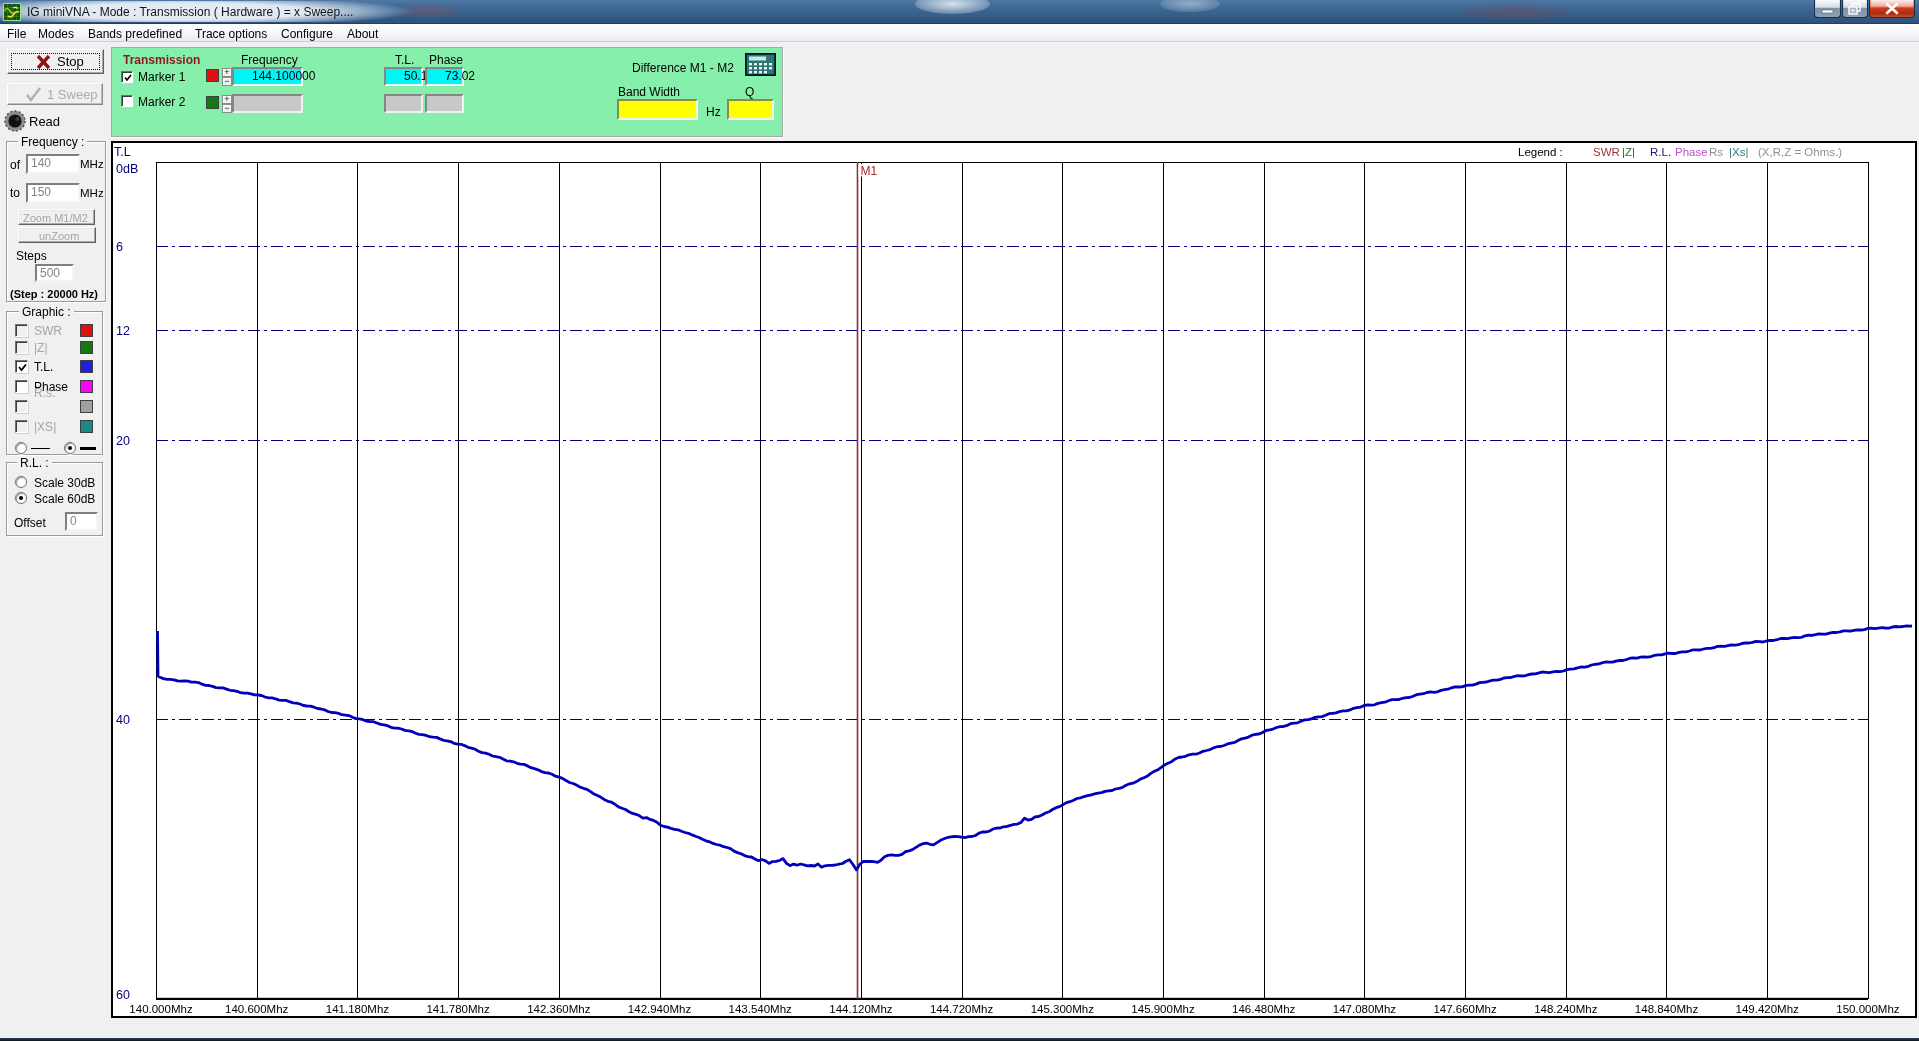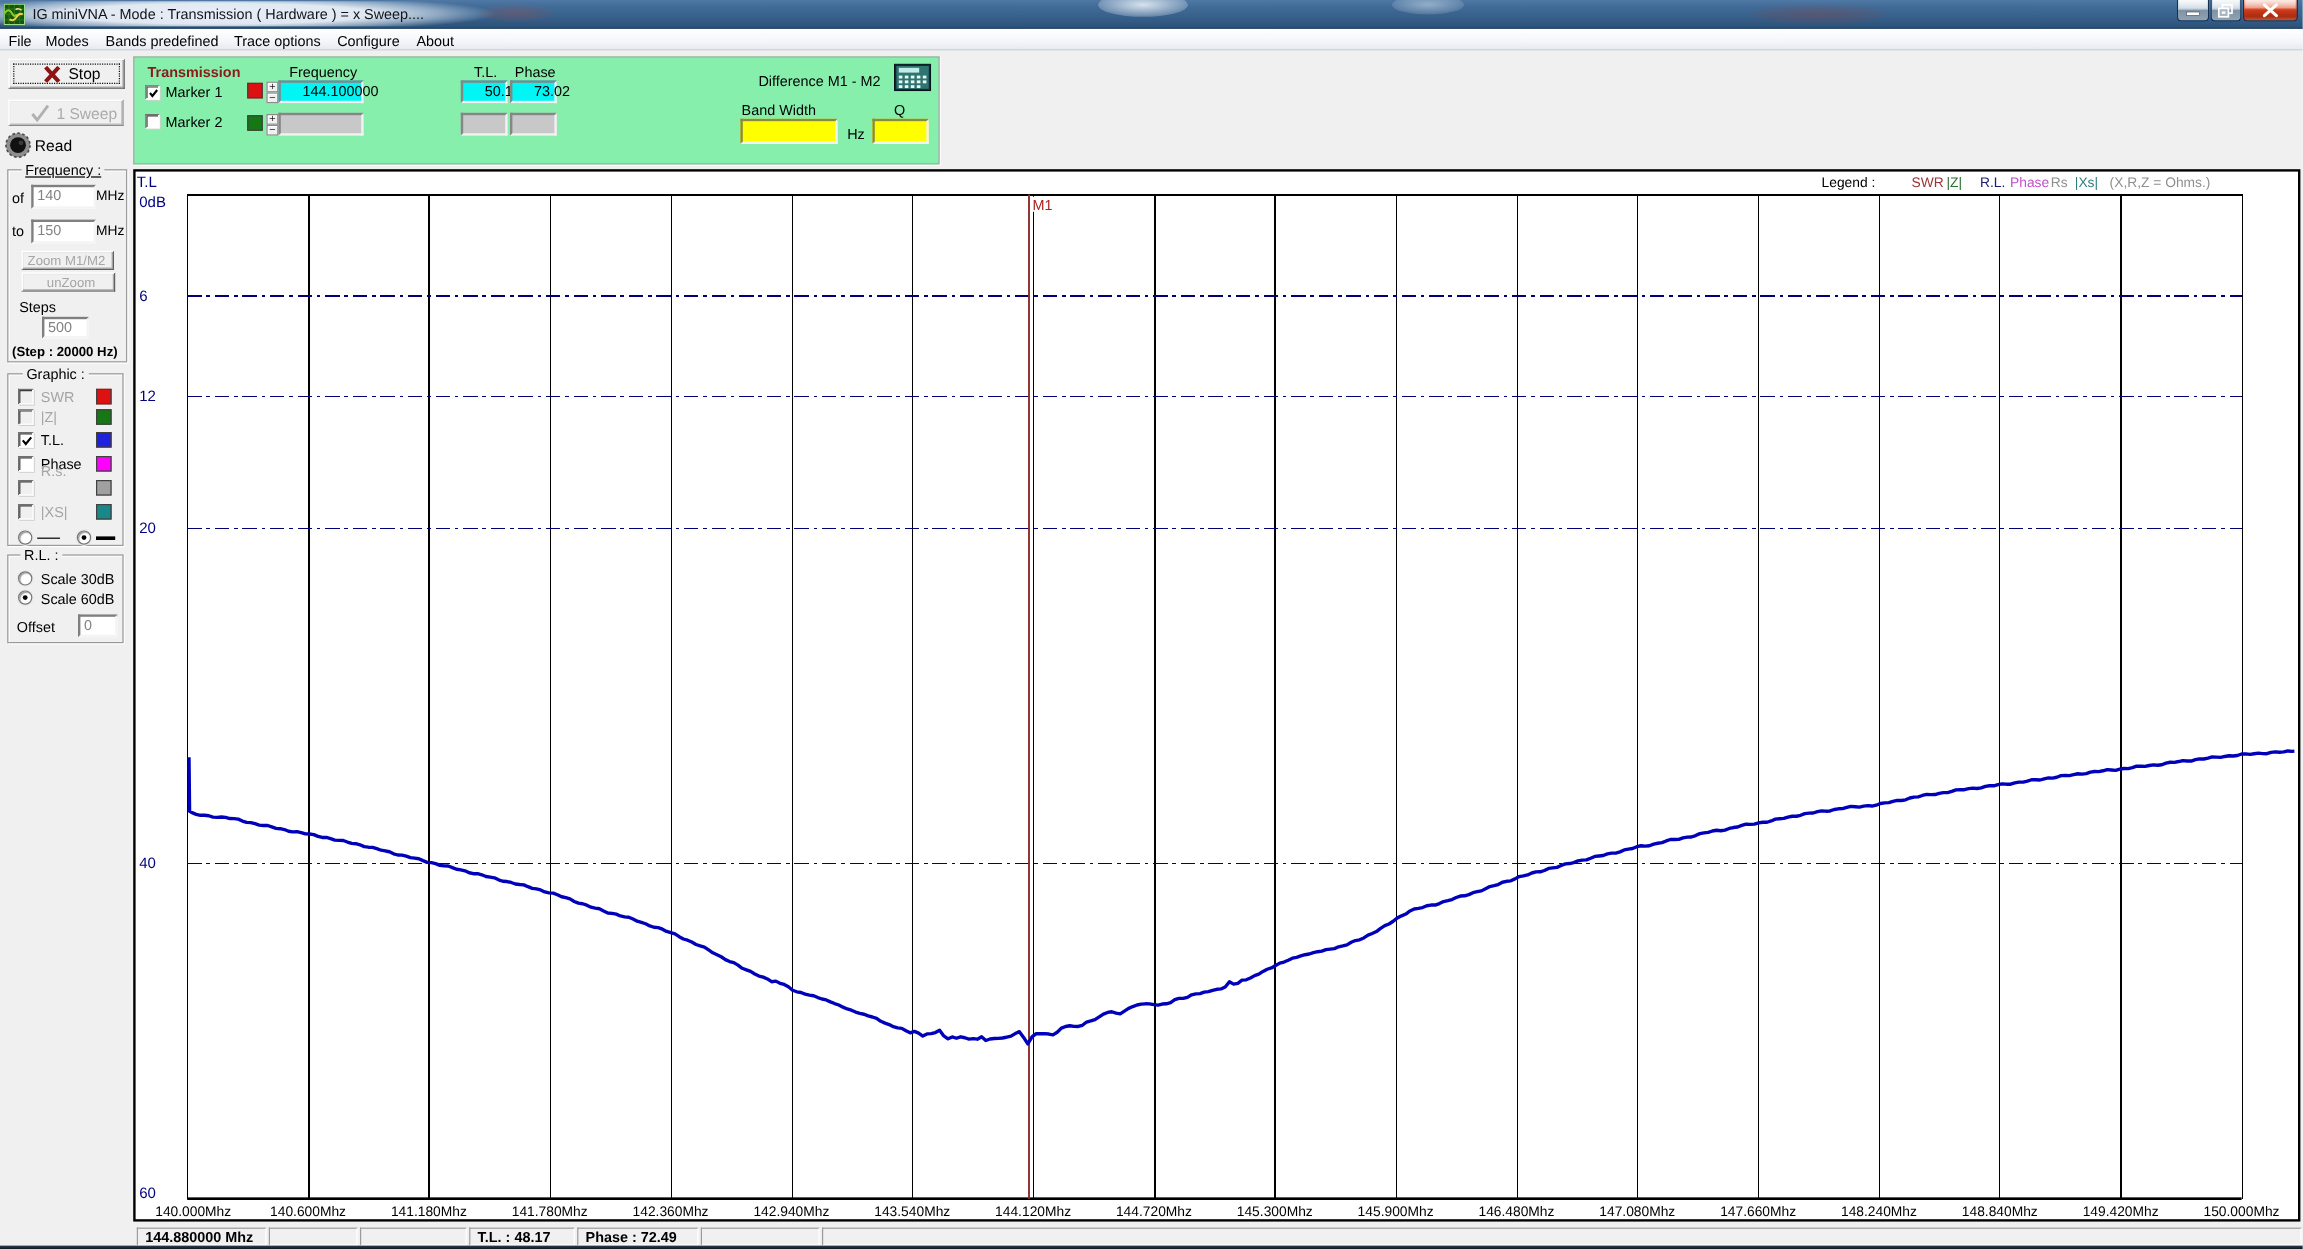--- a/index.html
+++ b/index.html
@@ -156,21 +156,21 @@
 
   <svg style="position:absolute; left:4px; top:110px;" width="22" height="22" viewBox="0 0 22 22">
     <circle cx="11" cy="11" r="10" fill="#8e8e8e"></circle>
     <circle cx="11" cy="11" r="10" fill="none" stroke="#4e4e4e" stroke-width="1.4" stroke-dasharray="2.2 2"></circle>
     <circle cx="11" cy="11" r="6.6" fill="#111"></circle>
     <circle cx="13.5" cy="9" r="2" fill="#3a3a3a"></circle>
   </svg>
   <span class="lab" style="left:29px; top:114px; font-size:13px;">Read</span>
 
   <div class="groupbox" style="left:6px; top:141px; width:100px; height:161px;">
-    <span class="gblabel" style="left:11px;text-decoration:underline;">Frequency :</span>
+    <span class="gblabel" style="left:11px;">Frequency :</span>
     <span class="lab" style="left:3px; top:16px;">of</span>
     <div class="tinput" style="left:19px; top:12px; width:54px; height:20px;">140</div>
     <span class="lab" style="left:73px; top:16px; font-size:11.5px;">MHz</span>
     <span class="lab" style="left:3px; top:44px;">to</span>
     <div class="tinput" style="left:19px; top:41px; width:54px; height:20px;">150</div>
     <span class="lab" style="left:73px; top:45px; font-size:11.5px;">MHz</span>
     <div class="btn" style="left:11px; top:67px; width:77px; height:16px;">
       <span style="position:absolute; left:4px; top:2px; font-size:11px; color:#a5a5a5; white-space:nowrap;">Zoom M1/M2</span>
     </div>
     <div class="btn" style="left:11px; top:85px; width:78px; height:16px;">
@@ -350,24 +350,15 @@
           <text x="1767.2" y="1013" text-anchor="middle" fill="#000">149.420Mhz</text>
           <text x="1867.9" y="1013" text-anchor="middle" fill="#000">150.000Mhz</text>
         </g>
 <line x1="857.5" y1="162" x2="857.5" y2="999" stroke="#8b2e2e" stroke-width="1.6"></line>
 <path d="M157.5 631.0 L158.0 676.0 L160.0 677.2 L163.5 678.6 L167.0 679.4 L170.5 679.4 L174.0 679.8 L177.5 680.9 L181.0 681.2 L184.5 680.8 L188.0 681.2 L191.5 682.1 L195.0 682.2 L198.5 682.6 L202.0 684.2 L205.5 685.3 L209.0 685.5 L212.5 686.4 L216.0 687.6 L219.5 687.9 L223.0 687.9 L226.5 689.1 L230.0 690.3 L233.5 690.6 L237.0 691.3 L240.5 692.7 L244.0 693.2 L247.5 693.1 L251.0 693.8 L254.5 694.9 L258.0 695.0 L261.5 695.5 L265.0 697.0 L268.5 697.9 L272.0 697.9 L275.5 698.8 L279.0 700.1 L282.5 700.3 L286.0 700.4 L289.5 701.7 L293.0 702.8 L296.5 703.1 L300.0 704.0 L303.5 705.5 L307.0 706.0 L310.5 706.1 L314.0 707.2 L317.5 708.5 L321.0 709.0 L324.5 709.8 L328.0 711.5 L331.5 712.5 L335.0 712.6 L338.5 713.4 L342.0 714.7 L345.5 715.1 L349.0 715.6 L352.5 717.2 L356.0 718.6 L359.5 718.9 L363.0 719.7 L366.5 721.1 L370.0 721.6 L373.5 721.7 L377.0 723.0 L380.5 724.4 L384.0 724.9 L387.5 725.7 L391.0 727.3 L394.5 728.1 L398.0 728.1 L401.5 729.0 L405.0 730.4 L408.5 730.9 L412.0 731.5 L415.5 733.2 L419.0 734.4 L422.5 734.6 L426.0 735.4 L429.5 736.7 L433.0 737.1 L436.5 737.4 L440.0 738.9 L443.5 740.3 L447.0 740.8 L450.5 741.6 L454.0 743.3 L457.5 744.1 L461.0 744.3 L464.5 745.6 L468.0 747.3 L471.5 748.1 L475.0 749.1 L478.5 751.2 L482.0 752.6 L485.5 753.1 L489.0 754.3 L492.5 756.0 L496.0 756.7 L499.5 757.3 L503.0 759.1 L506.5 760.8 L510.0 761.1 L513.5 761.8 L517.0 763.3 L520.5 764.1 L524.0 764.4 L527.5 765.9 L531.0 767.7 L534.5 768.7 L538.0 769.8 L541.5 771.6 L545.0 772.7 L548.5 773.0 L552.0 774.3 L555.5 776.2 L559.0 777.2 L562.5 778.3 L566.0 780.6 L569.5 782.5 L573.0 783.5 L576.5 785.0 L580.0 787.1 L583.5 788.3 L587.0 789.3 L590.5 791.6 L594.0 794.0 L597.5 795.6 L601.0 797.3 L604.5 799.7 L608.0 801.3 L611.5 802.2 L615.0 804.3 L618.5 806.9 L622.0 808.2 L625.5 809.5 L629.0 811.7 L632.5 813.4 L636.0 814.3 L639.5 815.8 L643.0 818.1 L646.5 817.6 L650.0 819.4 L653.5 820.4 L657.0 822.3 L660.5 825.2 L664.0 826.5 L667.5 827.1 L671.0 828.4 L674.5 829.3 L678.0 829.8 L681.5 831.3 L685.0 832.5 L688.5 833.3 L692.0 834.9 L695.5 836.3 L699.0 837.5 L702.5 839.3 L706.0 840.8 L709.5 841.8 L713.0 843.4 L716.5 844.5 L720.0 845.2 L723.5 846.6 L727.0 847.5 L730.5 848.6 L734.0 851.1 L737.5 852.6 L741.0 853.8 L744.5 855.6 L748.0 856.6 L751.5 857.0 L755.0 859.0 L758.5 860.7 L762.0 859.5 L765.5 860.9 L769.0 863.4 L772.5 861.6 L776.0 861.4 L779.5 860.5 L783.0 858.6 L786.5 863.3 L790.0 865.7 L793.5 864.1 L797.0 865.2 L800.5 864.0 L804.0 864.8 L807.5 865.9 L811.0 865.5 L814.5 866.0 L818.0 864.0 L821.5 867.1 L825.0 865.8 L828.5 865.4 L832.0 865.3 L835.5 865.0 L839.0 864.2 L842.5 863.5 L846.0 861.3 L849.5 859.7 L853.0 864.5 L856.5 869.9 L860.0 864.0 L863.5 861.3 L867.0 861.5 L870.5 861.4 L874.0 861.7 L877.5 862.4 L881.0 860.2 L884.5 856.8 L888.0 855.4 L891.5 854.8 L895.0 855.3 L898.5 855.4 L902.0 854.4 L905.5 851.7 L909.0 850.8 L912.5 849.7 L916.0 847.4 L919.5 845.1 L923.0 843.7 L926.5 843.1 L930.0 844.3 L933.5 844.9 L937.0 842.6 L940.5 840.3 L944.0 838.8 L947.5 837.5 L951.0 836.8 L954.5 836.5 L958.0 836.6 L961.5 837.2 L965.0 837.6 L968.5 836.7 L972.0 836.5 L975.5 835.5 L979.0 833.1 L982.5 832.0 L986.0 832.0 L989.5 831.1 L993.0 829.0 L996.5 828.2 L1000.0 828.0 L1003.5 826.8 L1007.0 826.3 L1010.5 825.3 L1014.0 824.4 L1017.5 824.1 L1021.0 822.5 L1024.5 818.2 L1028.0 820.1 L1031.5 819.4 L1035.0 816.8 L1038.5 816.5 L1042.0 815.0 L1045.5 813.0 L1049.0 811.8 L1052.5 809.5 L1056.0 807.7 L1059.5 806.6 L1063.0 804.6 L1066.5 802.6 L1070.0 801.7 L1073.5 800.2 L1077.0 798.5 L1080.5 797.8 L1084.0 796.6 L1087.5 795.6 L1091.0 795.0 L1094.5 793.9 L1098.0 793.1 L1101.5 792.6 L1105.0 791.4 L1108.5 790.9 L1112.0 790.5 L1115.5 789.0 L1119.0 788.3 L1122.5 787.4 L1126.0 785.2 L1129.5 783.8 L1133.0 783.2 L1136.5 781.6 L1140.0 779.3 L1143.5 777.9 L1147.0 776.3 L1150.5 773.6 L1154.0 771.4 L1157.5 770.0 L1161.0 767.7 L1164.5 764.9 L1168.0 763.2 L1171.5 761.7 L1175.0 759.1 L1178.5 757.5 L1182.0 757.0 L1185.5 756.3 L1189.0 754.8 L1192.5 754.2 L1196.0 754.2 L1199.5 753.0 L1203.0 751.3 L1206.5 750.5 L1210.0 749.6 L1213.5 747.9 L1217.0 746.7 L1220.5 746.5 L1224.0 745.5 L1227.5 743.9 L1231.0 743.1 L1234.5 742.4 L1238.0 740.6 L1241.5 738.8 L1245.0 738.1 L1248.5 737.1 L1252.0 735.2 L1255.5 734.4 L1259.0 734.0 L1262.5 732.4 L1266.0 730.5 L1269.5 729.9 L1273.0 729.1 L1276.5 727.5 L1280.0 726.6 L1283.5 726.5 L1287.0 725.4 L1290.5 723.7 L1294.0 723.2 L1297.5 722.8 L1301.0 721.3 L1304.5 719.9 L1308.0 719.6 L1311.5 718.8 L1315.0 717.4 L1318.5 716.8 L1322.0 716.6 L1325.5 715.2 L1329.0 713.7 L1332.5 713.3 L1336.0 712.9 L1339.5 711.6 L1343.0 710.9 L1346.5 710.9 L1350.0 709.9 L1353.5 708.3 L1357.0 707.6 L1360.5 707.1 L1364.0 705.6 L1367.5 704.8 L1371.0 705.1 L1374.5 704.8 L1378.0 703.4 L1381.5 702.7 L1385.0 702.2 L1388.5 700.8 L1392.0 699.6 L1395.5 699.6 L1399.0 699.5 L1402.5 698.3 L1406.0 697.6 L1409.5 697.5 L1413.0 696.3 L1416.5 694.7 L1420.0 694.1 L1423.5 693.7 L1427.0 692.5 L1430.5 691.9 L1434.0 692.3 L1437.5 691.8 L1441.0 690.4 L1444.5 689.6 L1448.0 689.2 L1451.5 687.8 L1455.0 686.8 L1458.5 687.0 L1462.0 686.8 L1465.5 685.7 L1469.0 685.2 L1472.5 685.2 L1476.0 684.1 L1479.5 682.6 L1483.0 682.3 L1486.5 682.0 L1490.0 680.9 L1493.5 680.2 L1497.0 680.2 L1500.5 679.4 L1504.0 678.0 L1507.5 677.6 L1511.0 677.5 L1514.5 676.4 L1518.0 675.7 L1521.5 676.0 L1525.0 675.8 L1528.5 674.6 L1532.0 674.0 L1535.5 673.9 L1539.0 672.9 L1542.5 672.0 L1546.0 672.3 L1549.5 672.6 L1553.0 671.8 L1556.5 671.4 L1560.0 671.7 L1563.5 671.0 L1567.0 669.6 L1570.5 669.1 L1574.0 668.9 L1577.5 667.8 L1581.0 667.0 L1584.5 667.1 L1588.0 666.5 L1591.5 665.0 L1595.0 664.3 L1598.5 664.0 L1602.0 662.9 L1605.5 662.0 L1609.0 662.2 L1612.5 662.1 L1616.0 661.1 L1619.5 660.5 L1623.0 660.5 L1626.5 659.5 L1630.0 658.2 L1633.5 658.0 L1637.0 658.1 L1640.5 657.2 L1644.0 656.8 L1647.5 657.1 L1651.0 656.6 L1654.5 655.3 L1658.0 654.8 L1661.5 654.8 L1665.0 653.9 L1668.5 653.2 L1672.0 653.5 L1675.5 653.5 L1679.0 652.4 L1682.5 651.8 L1686.0 651.8 L1689.5 651.0 L1693.0 649.8 L1696.5 649.8 L1700.0 650.0 L1703.5 649.0 L1707.0 648.3 L1710.5 648.4 L1714.0 647.7 L1717.5 646.4 L1721.0 646.2 L1724.5 646.4 L1728.0 645.6 L1731.5 644.8 L1735.0 645.1 L1738.5 644.7 L1742.0 643.5 L1745.5 642.9 L1749.0 643.0 L1752.5 642.3 L1756.0 641.4 L1759.5 641.7 L1763.0 642.0 L1766.5 641.0 L1770.0 640.4 L1773.5 640.5 L1777.0 639.7 L1780.5 638.5 L1784.0 638.4 L1787.5 638.6 L1791.0 637.9 L1794.5 637.4 L1798.0 637.7 L1801.5 637.3 L1805.0 635.9 L1808.5 635.2 L1812.0 635.3 L1815.5 634.6 L1819.0 633.8 L1822.5 634.2 L1826.0 634.2 L1829.5 633.1 L1833.0 632.4 L1836.5 632.5 L1840.0 631.8 L1843.5 630.8 L1847.0 630.9 L1850.5 631.2 L1854.0 630.4 L1857.5 629.8 L1861.0 630.0 L1864.5 629.6 L1868.0 628.3 L1871.5 628.2 L1875.0 628.6 L1878.5 628.1 L1882.0 627.6 L1885.5 628.0 L1889.0 628.1 L1892.5 627.0 L1896.0 626.5 L1899.5 626.9 L1903.0 626.5 L1906.5 625.8 L1910.0 626.2 L1912.0 626.0" fill="none" stroke="#0000bb" stroke-width="2.8" stroke-linejoin="round"></path>
 <rect x="858.5" y="164" width="21" height="12.5" fill="#fff"></rect>
 <text x="860.5" y="175" fill="#aa2222" font-size="12px">M1</text>
 </svg>
     </div>
 
-<div id="statusbar">
-  <div class="scell" style="left:114px; width:108px;">144.880000 Mhz</div>
-  <div class="scell" style="left:224px; width:74px;"></div>
-  <div class="scell" style="left:300px; width:89px;"></div>
-  <div class="scell" style="left:391px; width:88px;">T.L. : 48.17</div>
-  <div class="scell" style="left:481px; width:101px;">Phase : 72.49</div>
-  <div class="scell" style="left:584px; width:99px;"></div>
-  <div class="scell" style="left:685px; width:1233px;"></div>
-</div>
 <div id="taskstrip"></div>
 
 </div>
 
 </body></html>

